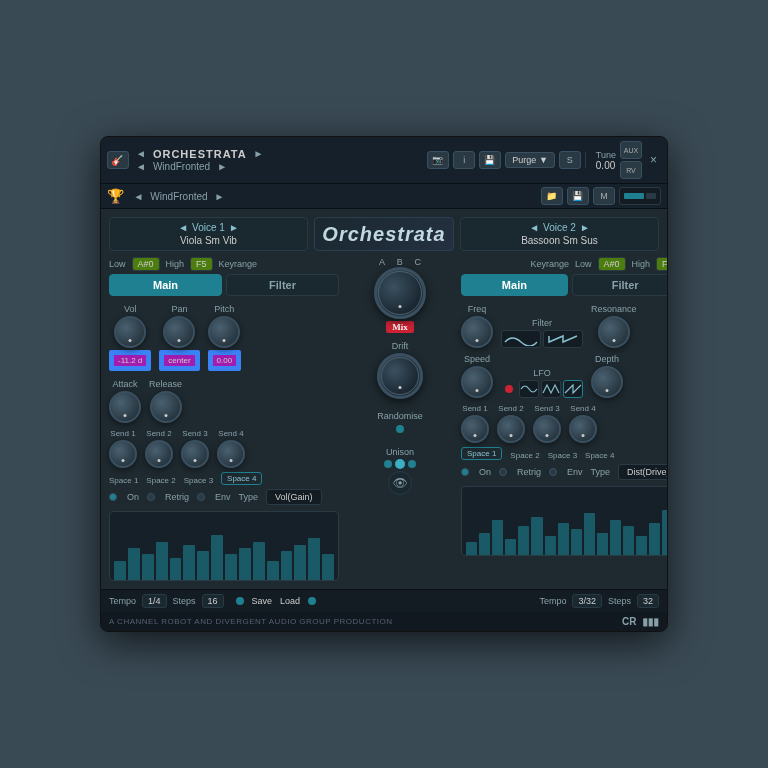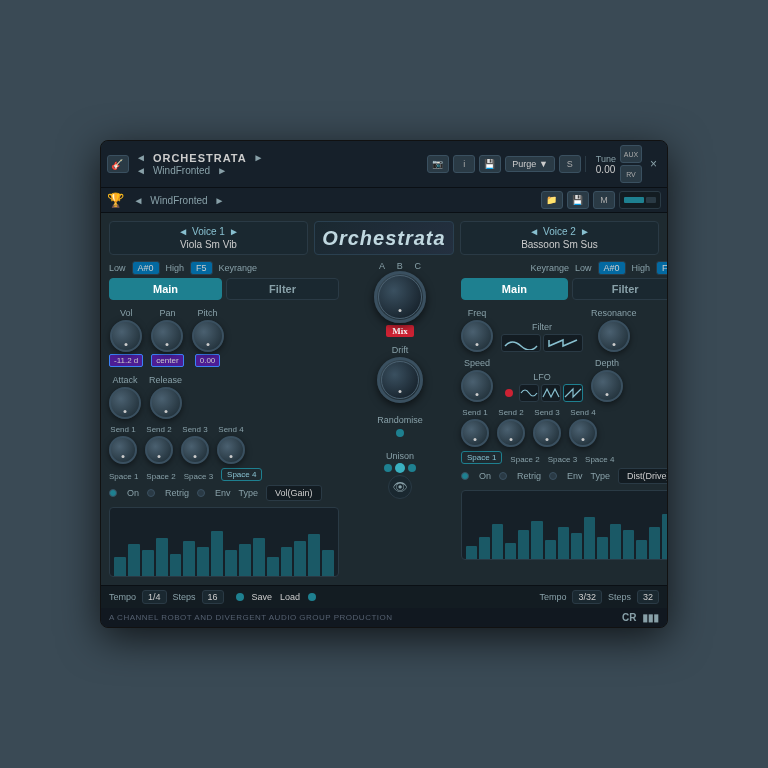--- a/index.html
+++ b/index.html
@@ -171,21 +171,21 @@
     
     .keyrange-row {
       display: flex;
       align-items: center;
       gap: 6px;
       margin-bottom: 3px;
       font-size: 9px;
       color: #88a0a8;
     }
     .keyrange-box {
-      background: #0369a1;
+      background: #4d7c0f;
       border: 1px solid #2a3a45;
       border-radius: 3px;
       padding: 1px 5px;
       color: #ccc;
       font-size: 9px;
     }
     
     .tab-row {
       display: flex;
       gap: 4px;
@@ -241,22 +241,22 @@
       align-items: center;
       gap: 2px;
     }
     .knob-label {
       color: #88a0a8;
       font-size: 9px;
     }
     .knob-value {
       color: #ccc;
       font-size: 8px;
-      background: #4c1d95;
-      border: 1px solid #3b82f6;
+      background: #a21caf;
+      border: 5px solid #3b82f6;
       border-radius: 2px;
       padding: 1px 4px;
     }
     
     .knob {
       border-radius: 50%;
       position: relative;
       cursor: pointer;
     }
     .knob-lg {

